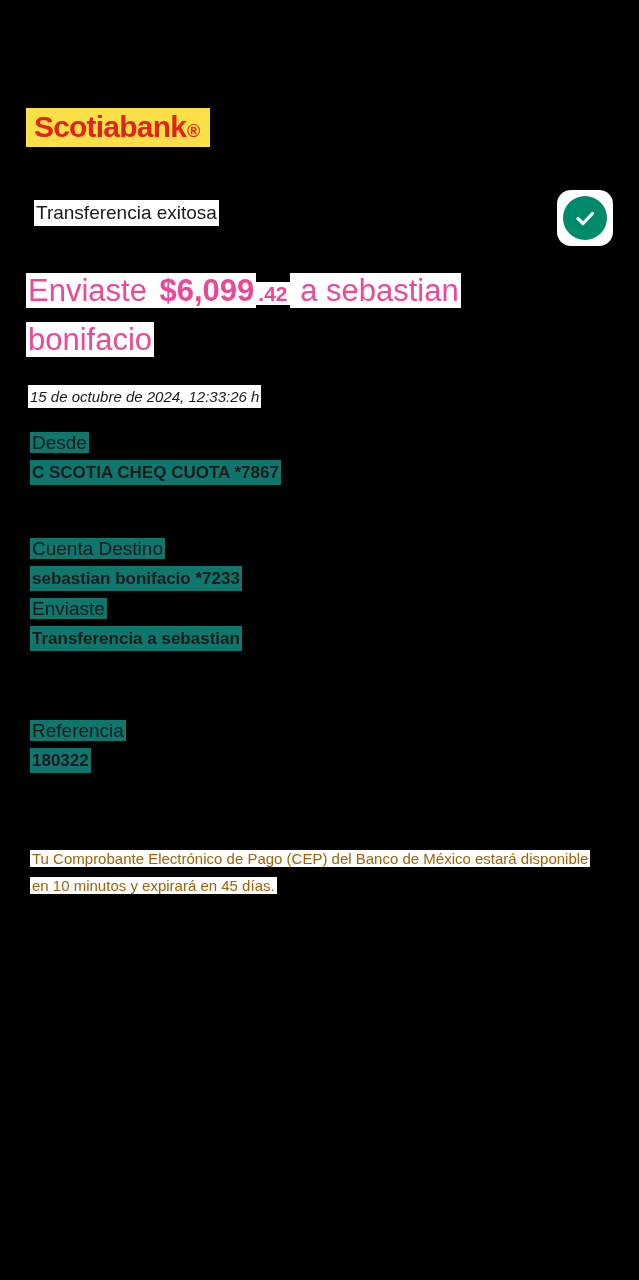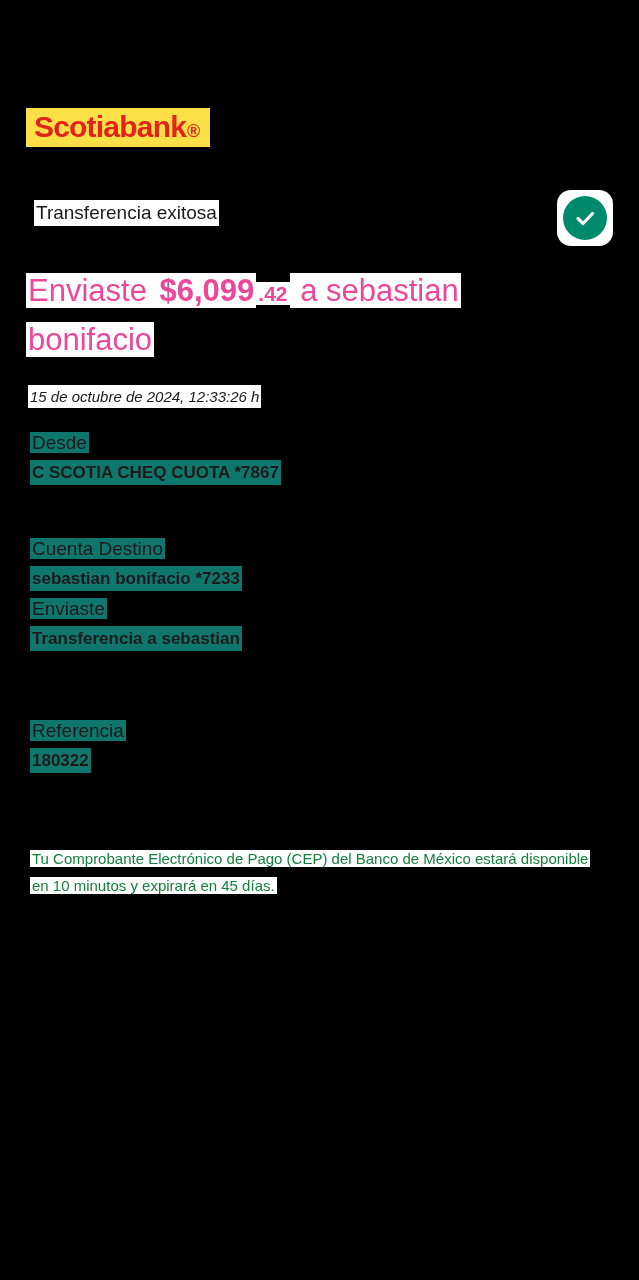--- a/index.html
+++ b/index.html
@@ -148,21 +148,21 @@
   #f-folio     { top: 762px; }
 
   
   .footnote {
     position: absolute;
     top: 845px;
     left: 30px;
     right: 34px;
     font-size: 15px;
     line-height: 27px;
-    color: #15803d;
+    color: #a16207;
   }
   .footnote span {
     background: #ffffff;
     padding: 0 2px;
     box-decoration-break: clone;
     -webkit-box-decoration-break: clone;
   }
 </style>
 </head>
 <body>

